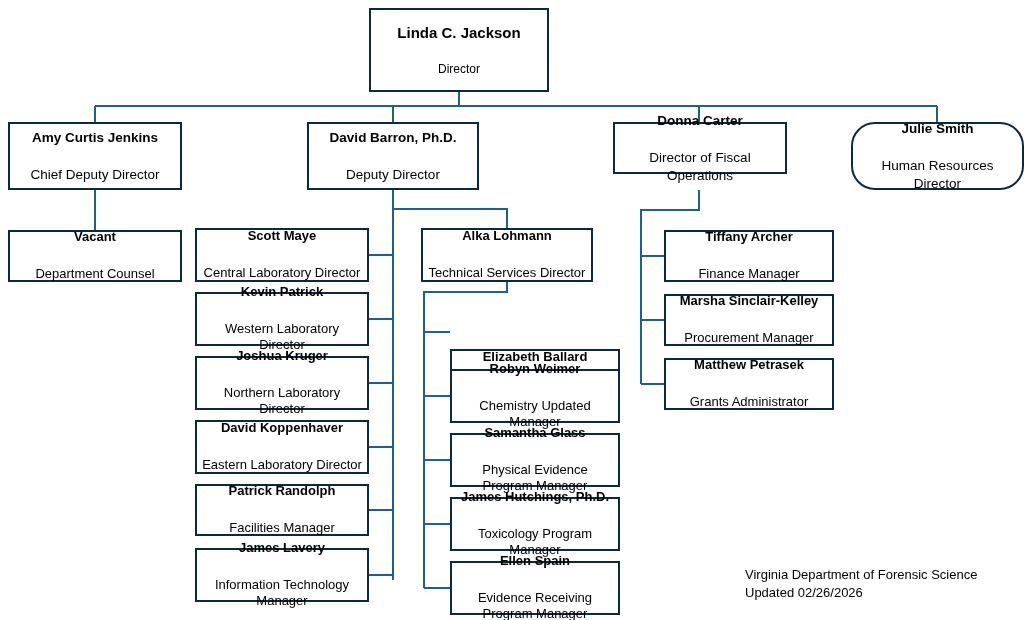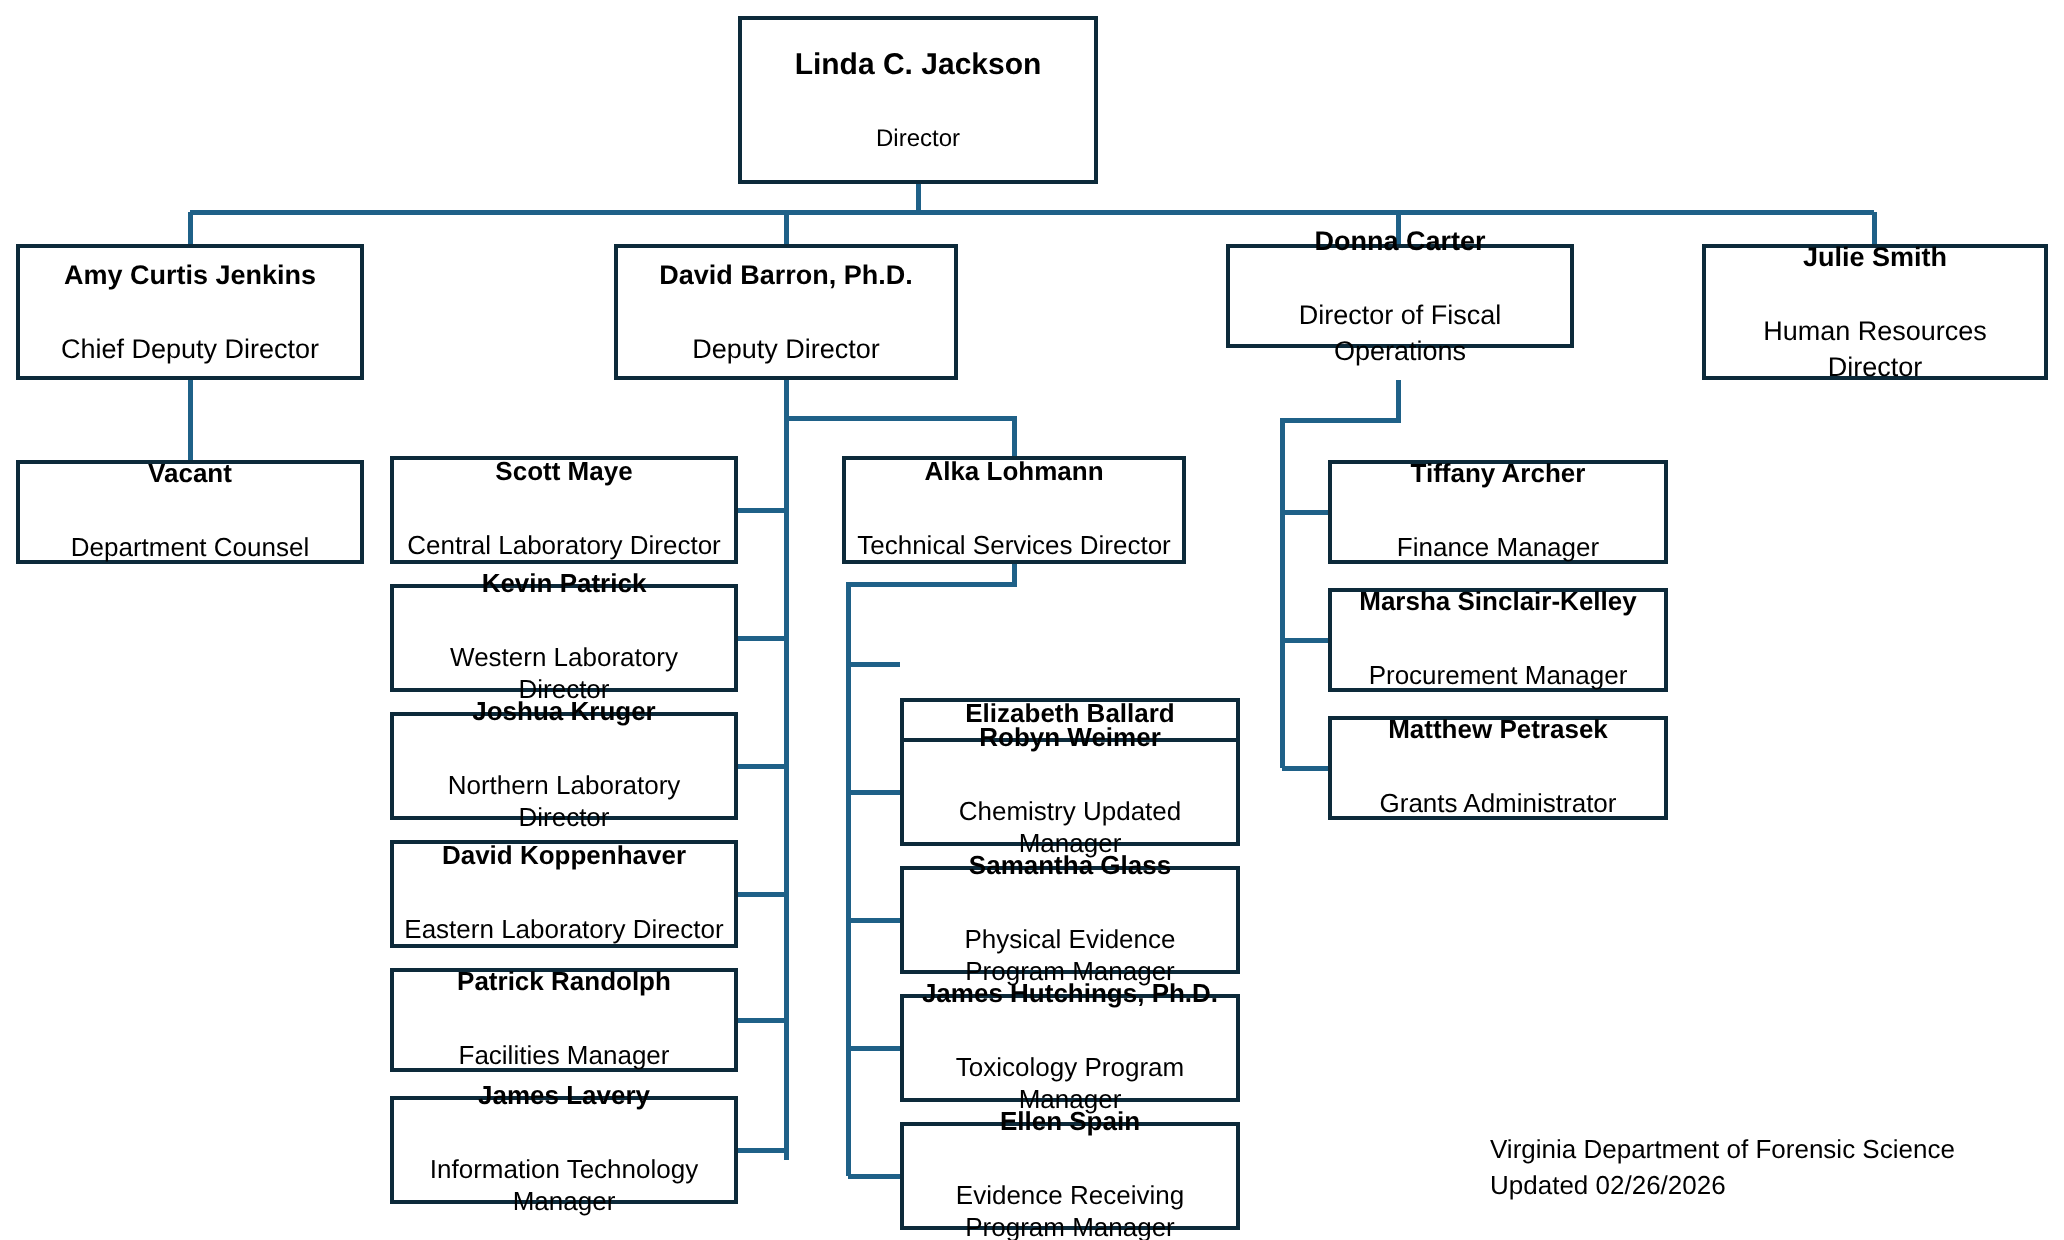--- a/index.html
+++ b/index.html
@@ -116,21 +116,21 @@
     <div class="node-title">Chief Deputy Director</div>
   </div>
   <div class="node node-l2" style="left: 307px; top: 122px; width: 172px; height: 68px; border-color: rgb(13, 42, 58); background: rgb(255, 255, 255);">
     <div class="node-name">David Barron, Ph.D.</div>
     <div class="node-title">Deputy Director</div>
   </div>
   <div class="node node-l2" style="left: 613px; top: 122px; width: 174px; height: 52px; border-color: rgb(13, 42, 58); background: rgb(255, 255, 255);">
     <div class="node-name">Donna Carter</div>
     <div class="node-title">Director of Fiscal Operations</div>
   </div>
-  <div class="node node-l2" style="left: 851px; top: 122px; width: 173px; height: 68px; border-color: rgb(13, 42, 58); background: rgb(255, 255, 255);">
+  <div class="node node-l2" style="left: 851px; top: 122px; width: 173px; height: 68px; border-color: rgb(13, 42, 58); background: rgb(255, 255, 255); border-radius: 24px;">
     <div class="node-name">Julie Smith</div>
     <div class="node-title">Human Resources Director</div>
   </div>
 
   <div class="node" style="left: 8px; top: 230px; width: 174px; height: 52px; border-color: rgb(13, 42, 58); background: rgb(255, 255, 255);">
     <div class="node-name">Vacant</div>
     <div class="node-title">Department Counsel</div>
   </div>
 
   <div class="node" style="left: 195px; top: 228px; width: 174px; height: 54px; border-color: rgb(13, 42, 58); background: rgb(255, 255, 255);">

